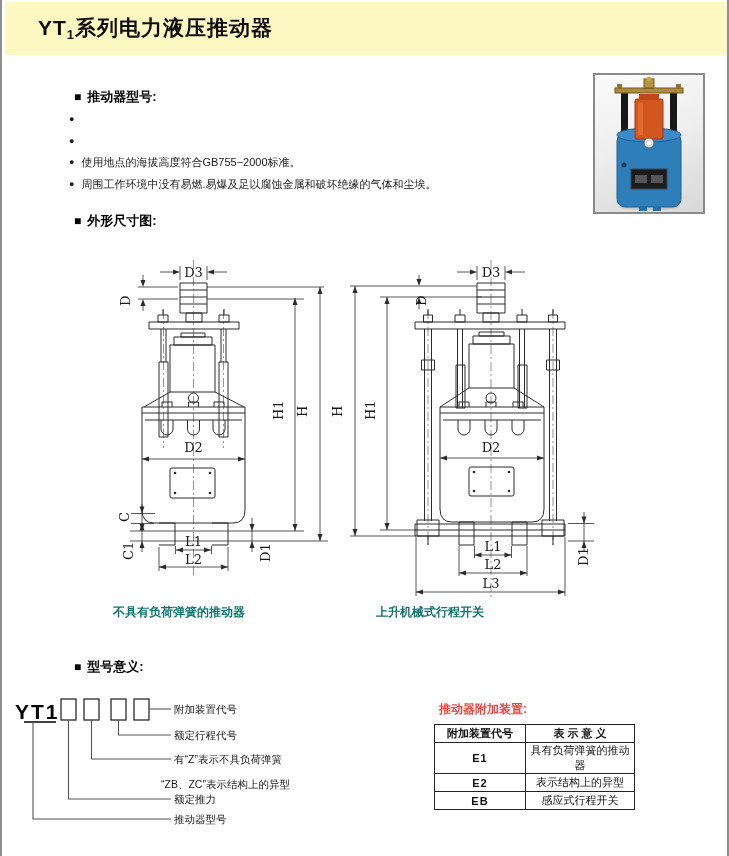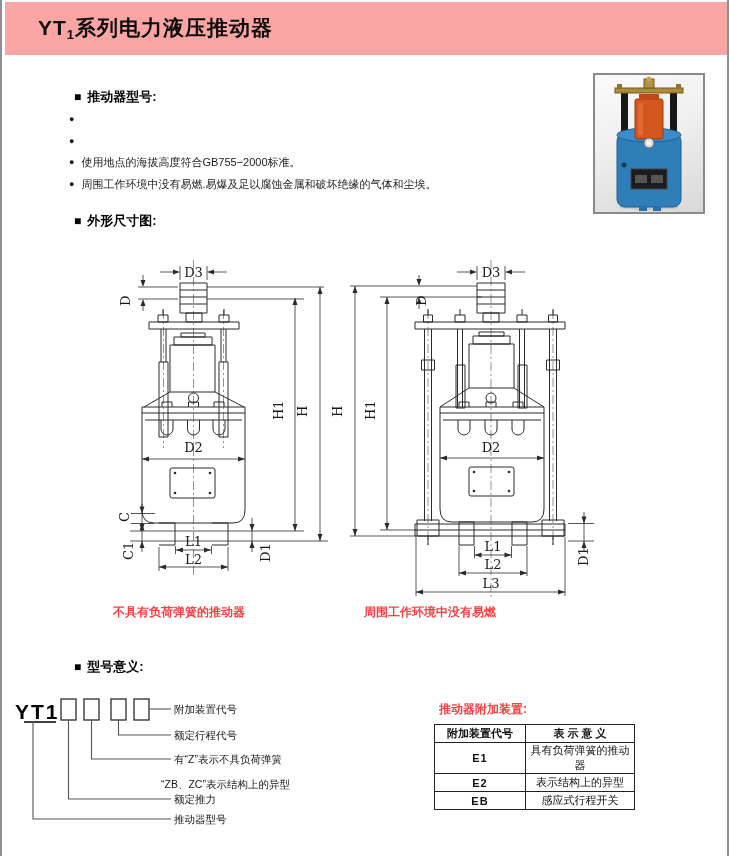--- a/index.html
+++ b/index.html
@@ -1,33 +1,33 @@
 <!DOCTYPE html>
 <html><head>
 <meta charset="utf-8">
 <style>
   html,body{margin:0;padding:0;background:#fff;}
   .page{
     position:relative;width:729px;height:856px;background:#fff;overflow:hidden;
     font-family:"Liberation Sans","DejaVu Sans",sans-serif;color:#111;
     border-left:2px solid #8f8f8f;border-right:2px solid #8f8f8f;box-sizing:border-box;
   }
-  .titlebar{position:absolute;left:3px;right:0;top:2px;height:53px;background:#fca5a5;}
+  .titlebar{position:absolute;left:3px;right:0;top:2px;height:53px;background:#fef9c3;}
   .titlebar h1{margin:0;padding:12px 0 0 33px;font-size:21px;font-weight:600;letter-spacing:1px;color:#0d0d0d;}
   .titlebar .sub{font-size:13px;vertical-align:-4px;font-weight:600;}
   .sec-head{position:absolute;font-size:13px;font-weight:700;color:#000;display:flex;align-items:center;gap:6px;}
   .sec-head .marker{font-size:12px;line-height:1;}
   .bullets{position:absolute;left:67px;top:109px;width:500px;}
   .bullet-line{display:flex;align-items:flex-start;gap:7px;font-size:11px;line-height:21.5px;color:#1a1a1a;}
   .bullet-line .dot{font-size:9px;line-height:21.5px;}
   .photo-frame{position:absolute;left:591px;top:73px;width:112px;height:141px;box-sizing:border-box;
     border:2px solid #8a8a8a;background:linear-gradient(160deg,#fbfbfb 0%,#efefef 45%,#d8d8d8 100%);}
   .drawing-svg{position:absolute;left:40px;top:248px;}
   .drawing-svg path,.drawing-svg rect,.drawing-svg line,.drawing-svg circle{vector-effect:non-scaling-stroke;}
-  .caption{position:absolute;top:604px;width:240px;text-align:center;font-size:12px;font-weight:700;color:#ef4444;}
+  .caption{position:absolute;top:604px;width:240px;text-align:center;font-size:12px;font-weight:700;color:#0f766e;}
   .caption-left{left:57px;}
   .caption-right{left:308px;}
   .model-svg{position:absolute;left:0;top:690px;}
   .acc-title{position:absolute;left:437px;top:701px;font-size:12px;font-weight:700;color:#ef4444;}
   .acc-table{position:absolute;left:432px;top:724px;border-collapse:collapse;table-layout:fixed;}
   .acc-table th,.acc-table td{border:1.2px solid #222;text-align:center;font-size:11px;height:17px;padding:0 2px;color:#111;}
   .acc-table th{font-weight:600;width:86px;}
   .acc-table th+th{width:104px;}
   .acc-table td.code{letter-spacing:1px;font-weight:bold;}
   svg text.dim{font-family:"DejaVu Serif","Liberation Serif",serif;font-size:13px;fill:#1a1a1a;}
@@ -245,21 +245,21 @@
         <polygon class="arr" points="525,573 518,570.5 518,575.5"></polygon>
       <text class="dim" x="491" y="569" text-anchor="middle">L2</text>
       <path class="thin" d="M414 537 V596 M563 537 V596 M414 592 H563"></path>
       <polygon class="arr" points="414,592 421,589.5 421,594.5"></polygon>
         <polygon class="arr" points="563,592 556,589.5 556,594.5"></polygon>
       <text class="dim" x="489" y="588" text-anchor="middle">L3</text>
     </g>
   </svg>
 
   <div class="caption caption-left">不具有负荷弹簧的推动器</div>
-  <div class="caption caption-right">周围工作环境中没有易燃</div>
+  <div class="caption caption-right">上升机械式行程开关</div>
 
   <div class="sec-head" style="left:72px;top:658px;">
     <span class="marker">■</span>
     <span>型号意义:</span>
   </div>
 
   <svg class="model-svg" width="400" height="150" viewBox="90 690 400 150">
     <text class="code" x="103" y="719">YT1</text>
     <path class="conn" d="M112 722 H144" style="stroke:#000;stroke-width:1.5;"></path>
     <rect class="ln" x="149" y="699" width="15" height="21" style="stroke-width:1.3;"></rect>

